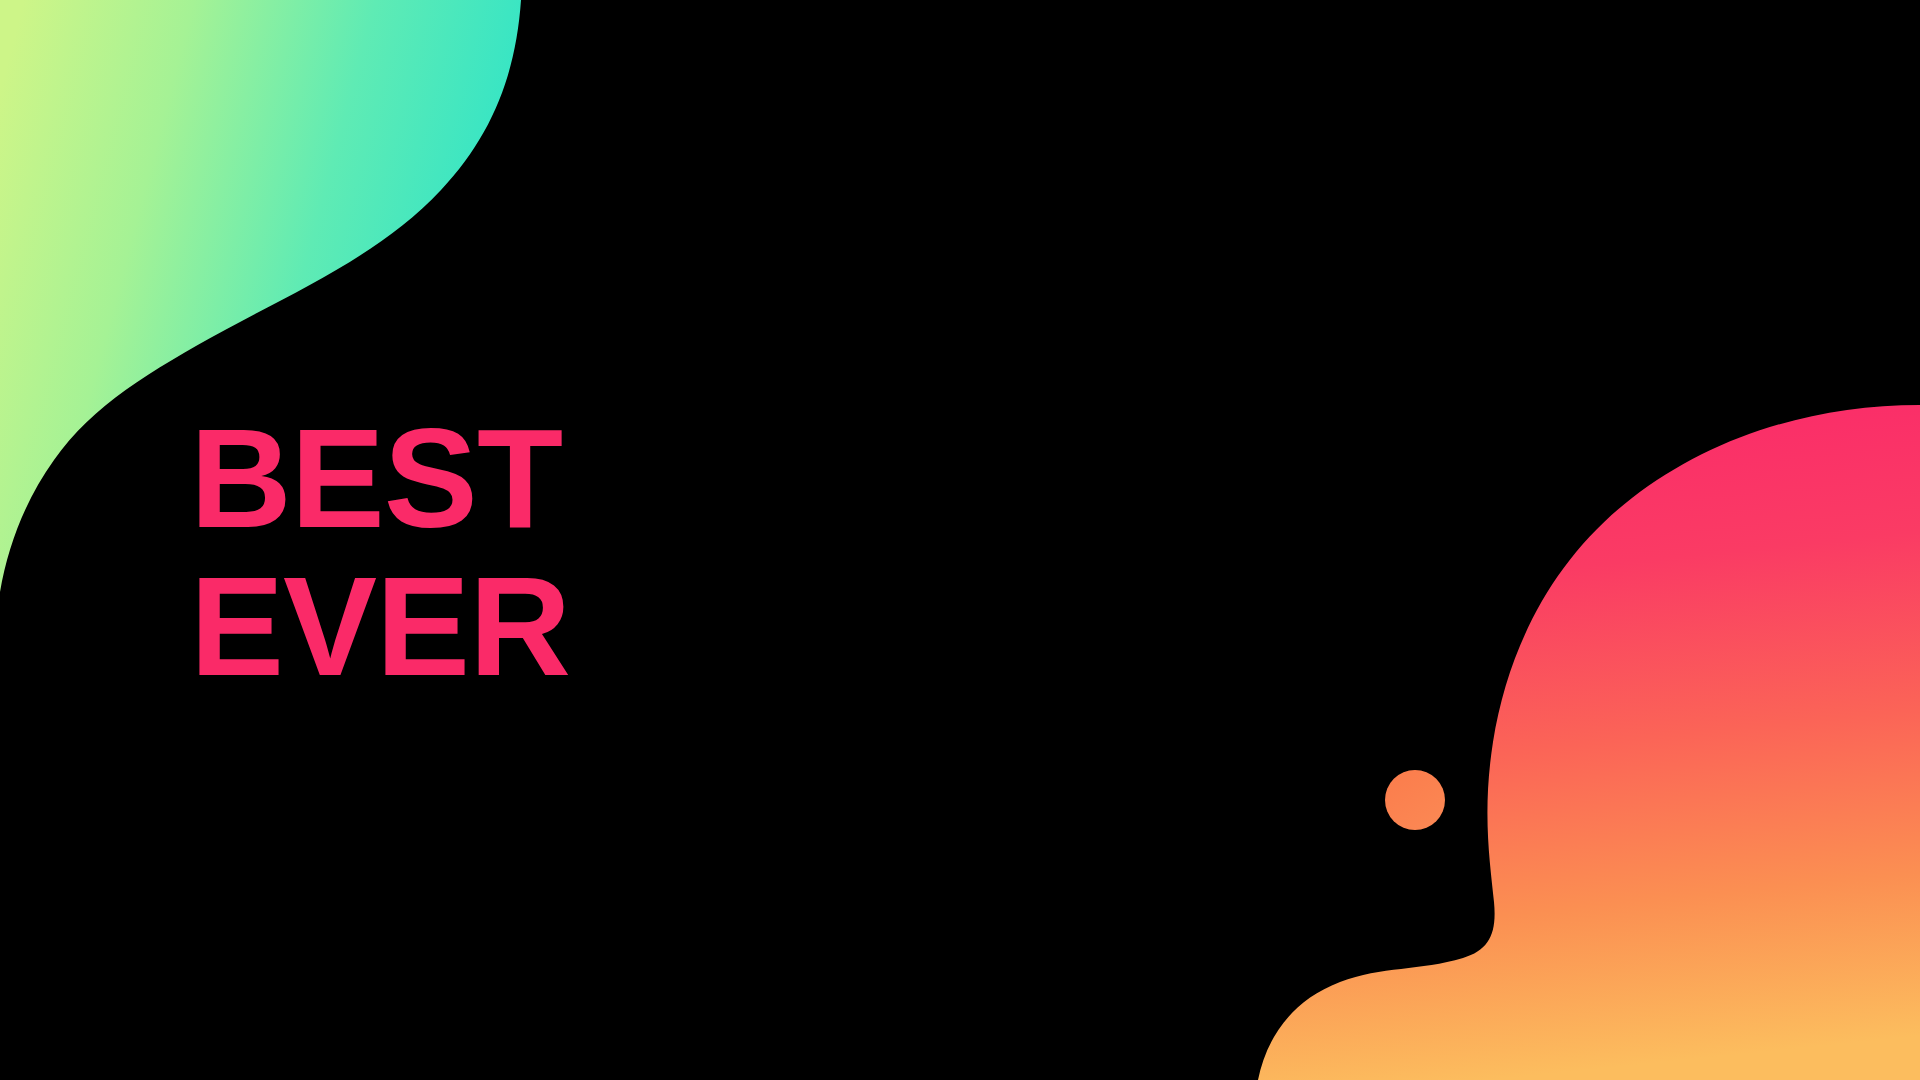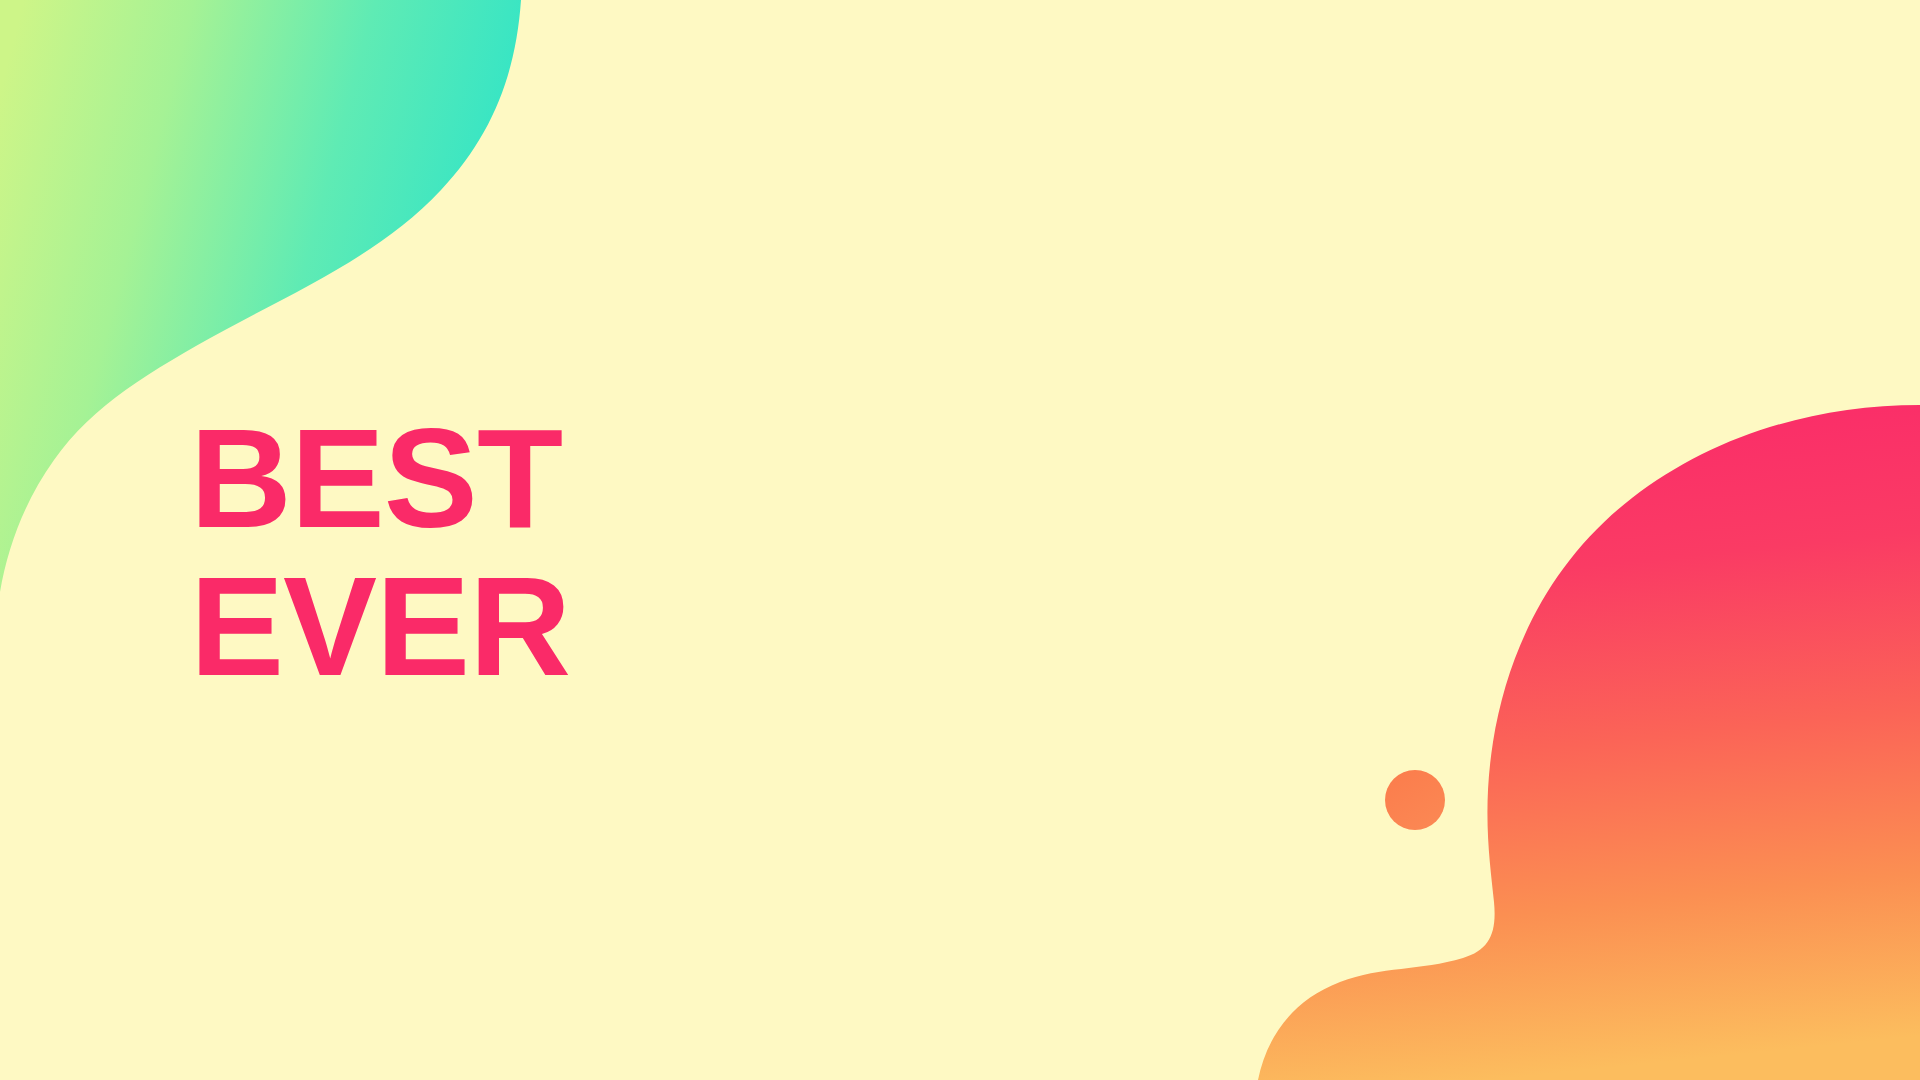--- a/index.html
+++ b/index.html
@@ -10,21 +10,21 @@
   }
   body {
     font-family: "Liberation Sans", sans-serif;
   }
 
   #poster {
     position: relative;
     width: 1920px;
     height: 1080px;
     overflow: hidden;
-    background: #fef9c3;
+    background: #000000;
   }
 
   
   #blob-layer {
     position: absolute;
     inset: 0;
     width: 1920px;
     height: 1080px;
     display: block;
     pointer-events: none;

